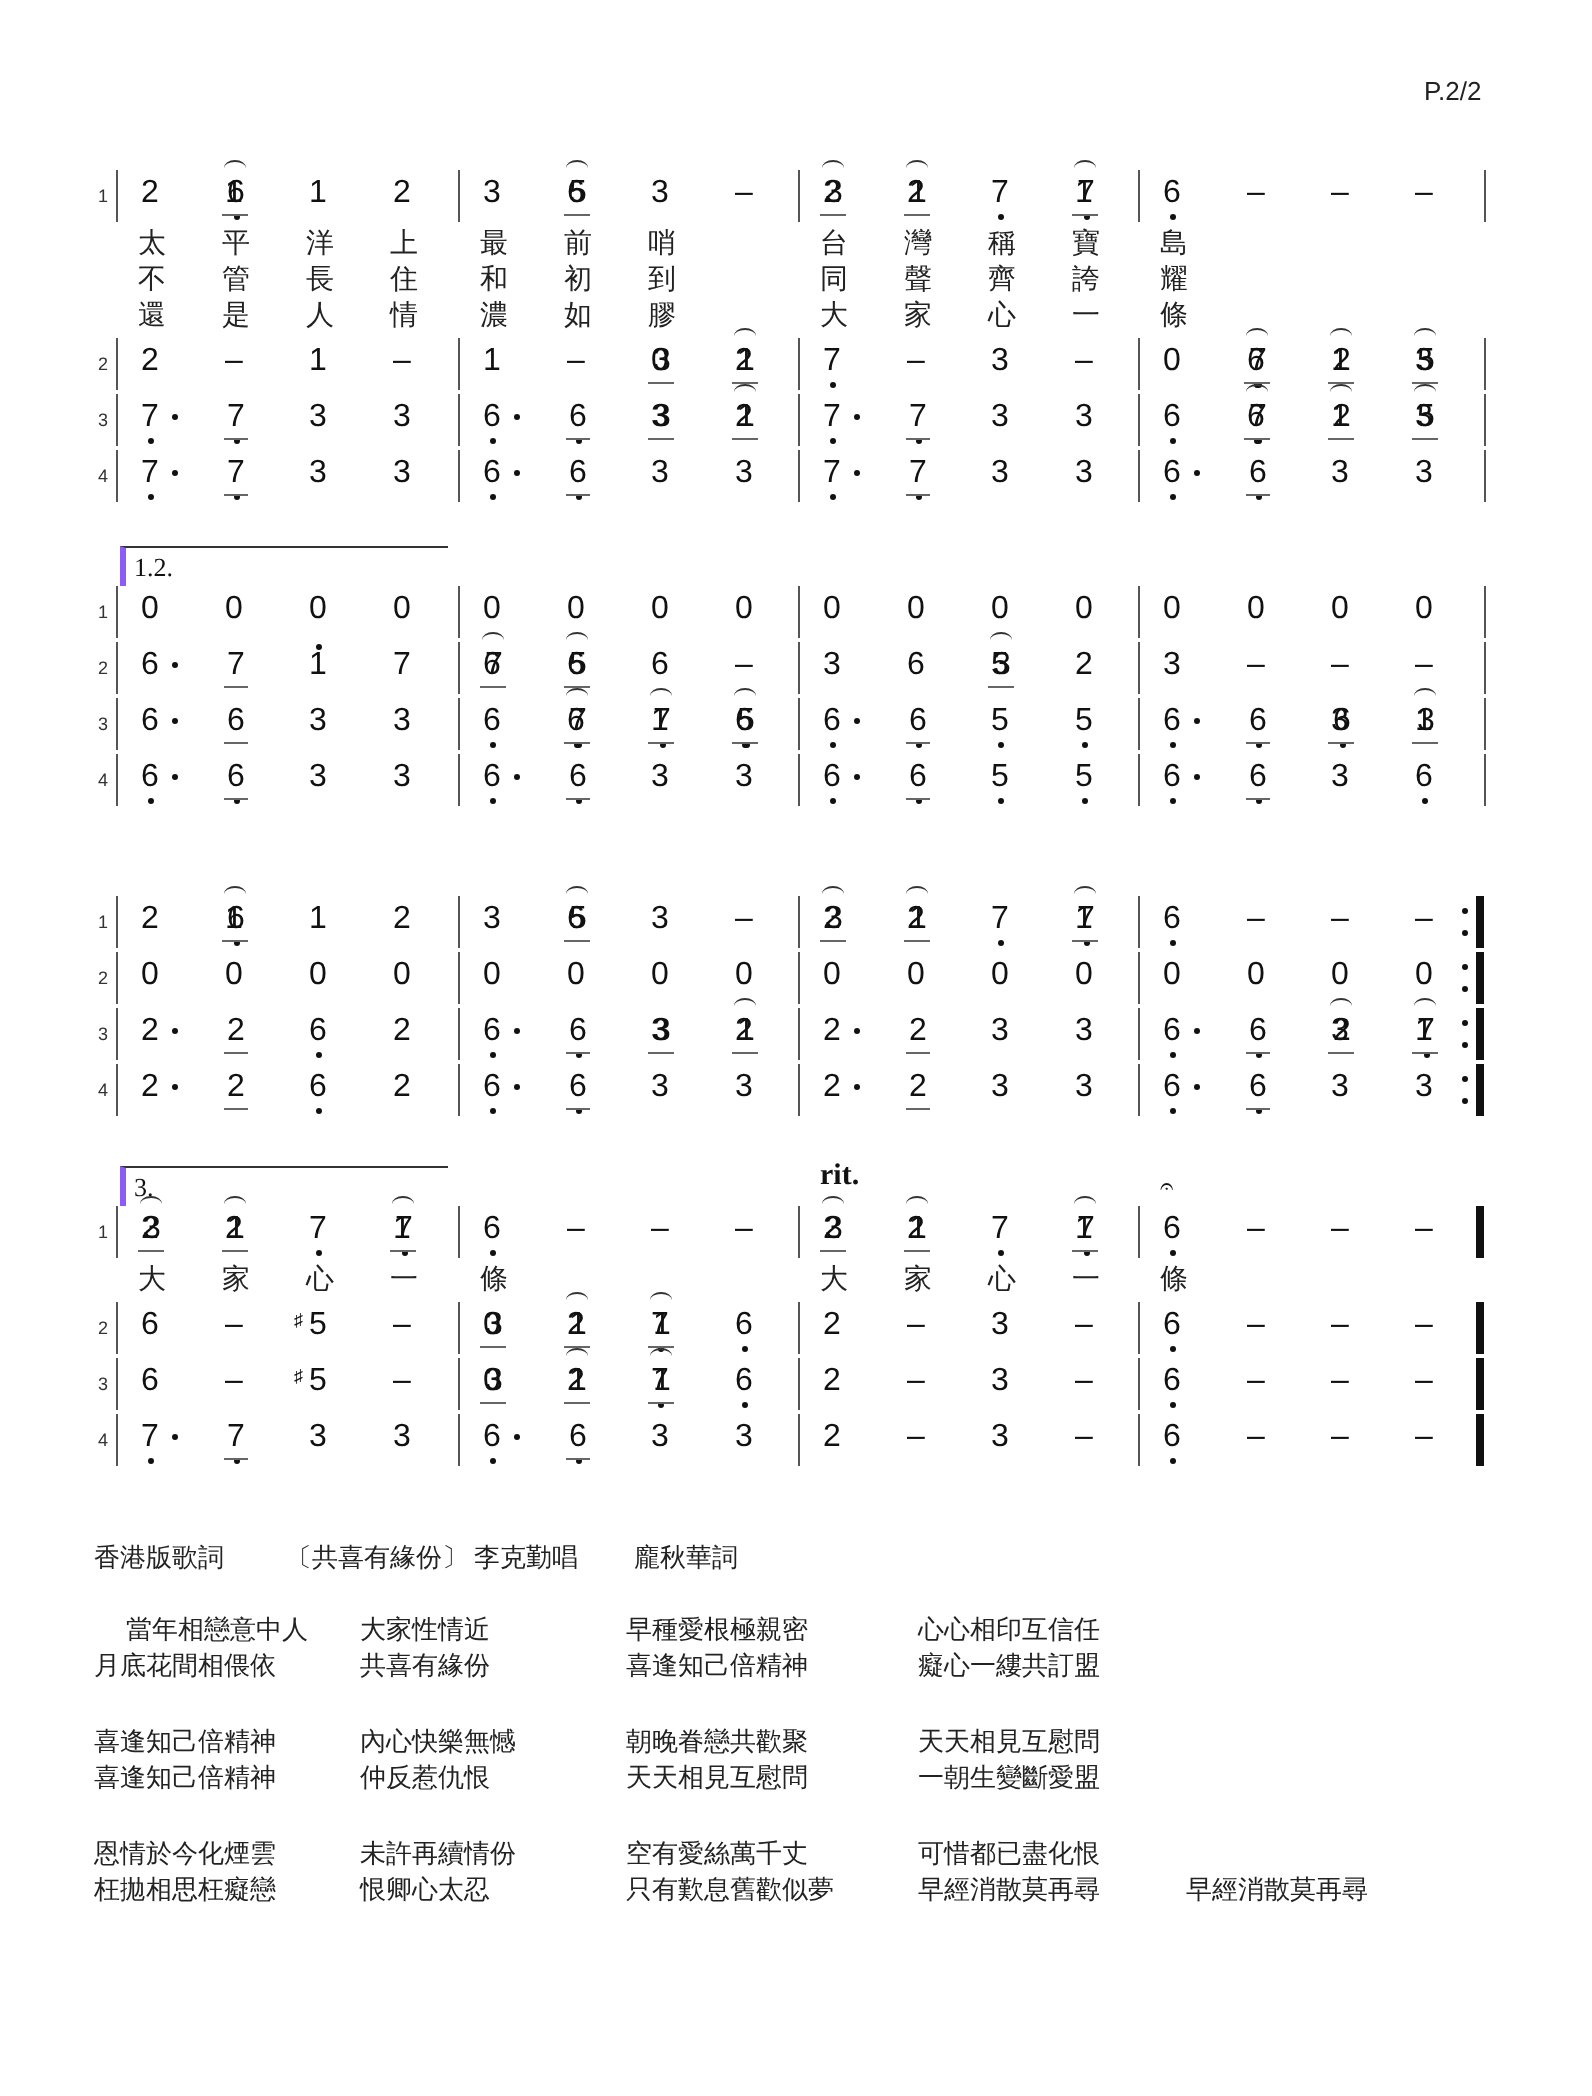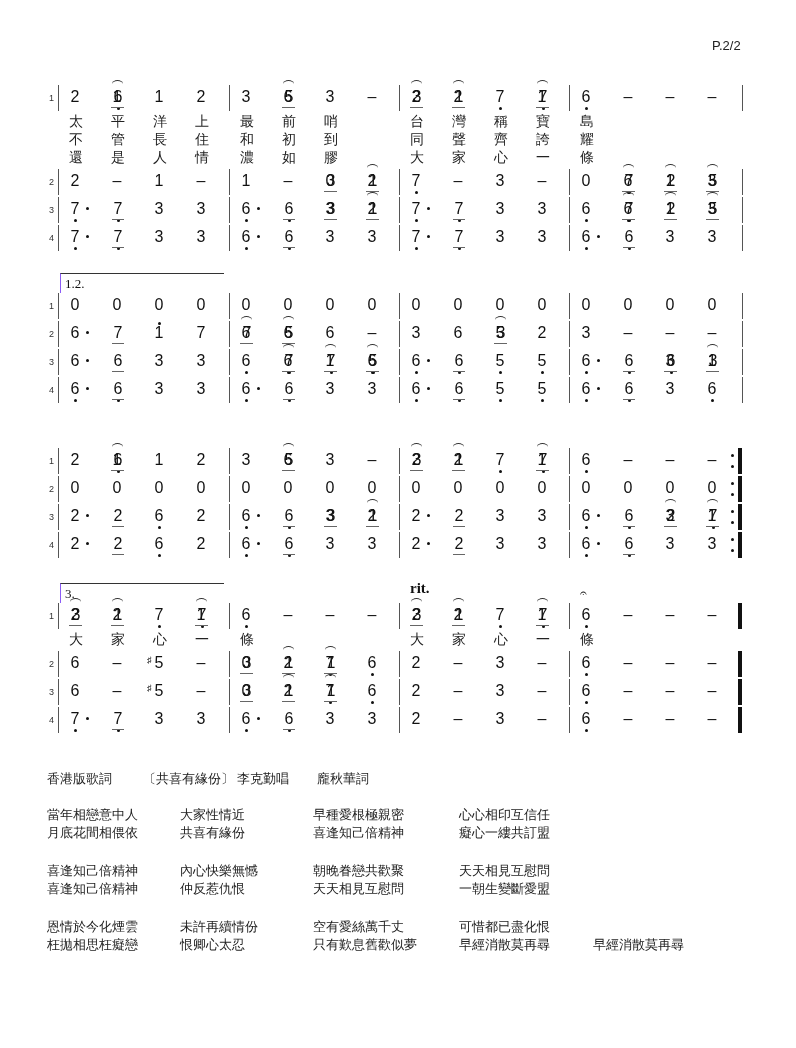--- a/index.html
+++ b/index.html
@@ -13,21 +13,21 @@
   .bar-final { position: absolute; width: 4px; background: #111; }
   .note { position: absolute; top: 3px; font-size: 16px; width: 14px; text-align: center; font-family: "Liberation Sans", sans-serif; line-height: 18px; }
   .note .dot-below { position: absolute; left: 6px; top: 19px; width: 3px; height: 3px; background: #111; border-radius: 50%; }
   .note .dot-above { position: absolute; left: 6px; top: -2px; width: 3px; height: 3px; background: #111; border-radius: 50%; }
   .note .sharp { position: absolute; left: -5px; top: -3px; font-size: 9px; }
   .aug-dot { position: absolute; top: 10px; width: 3px; height: 3px; background: #111; border-radius: 50%; }
   .underline { position: absolute; height: 1px; background: #666; top: 22px; }
   .slur { position: absolute; top: -5px; height: 8px; border-top: 1px solid #333; border-radius: 50% 50% 0 0; }
   .lyric-row { position: absolute; left: 0; height: 18px; width: 796px; }
   .lyric { position: absolute; font-size: 14px; width: 16px; text-align: center; color: #222; }
-  .volta { position: absolute; border-top: 1px solid #333; border-left: 1px solid #8b5cf6; height: 20px; }
+  .volta { position: absolute; border-top: 1px solid #333; border-left: 3px solid #8b5cf6; height: 20px; }
   .volta span { position: absolute; left: 4px; top: 2px; font-family: "Liberation Serif", serif; font-size: 13px; }
   .rit { position: absolute; font-family: "Liberation Serif", serif; font-weight: bold; font-size: 15px; }
   .fermata { position: absolute; font-size: 12px; }
   .repeat-dots { position: absolute; width: 3px; }
   .repeat-dots i { display: block; width: 3px; height: 3px; background: #111; border-radius: 50%; margin-bottom: 8px; }
   .text-block { position: absolute; left: 47px; font-size: 13px; color: #222; }
   .text-line { position: absolute; white-space: nowrap; }
   .text-col { position: absolute; white-space: nowrap; }
 </style>
 </head>
@@ -686,21 +686,21 @@
 
 <div id="lyrics-section" class="text-block" style="top:770px;">
   <div class="text-line" style="top:0;">
     <span class="text-col" style="left:0;">香港版歌詞</span>
     <span class="text-col" style="left:96px;">〔共喜有緣份〕</span>
     <span class="text-col" style="left:190px;">李克勤唱</span>
     <span class="text-col" style="left:270px;">龐秋華詞</span>
   </div>
   <div id="stanzas">
       <div class="text-line" style="top: 36px;">
-        <span class="text-col" style="left: 0px; text-align: right;">當年相戀意中人</span>
+        <span class="text-col" style="left: 16px; text-align: right;">當年相戀意中人</span>
         <span class="text-col" style="left: 133px;">大家性情近</span>
         <span class="text-col" style="left: 266px;">早種愛根極親密</span>
         <span class="text-col" style="left: 412px;">心心相印互信任</span>
       </div>
       <div class="text-line" style="top: 54px;">
         <span class="text-col" style="left: 0px;">月底花間相偎依</span>
         <span class="text-col" style="left: 133px;">共喜有緣份</span>
         <span class="text-col" style="left: 266px;">喜逢知己倍精神</span>
         <span class="text-col" style="left: 412px;">癡心一縷共訂盟</span>
       </div>

